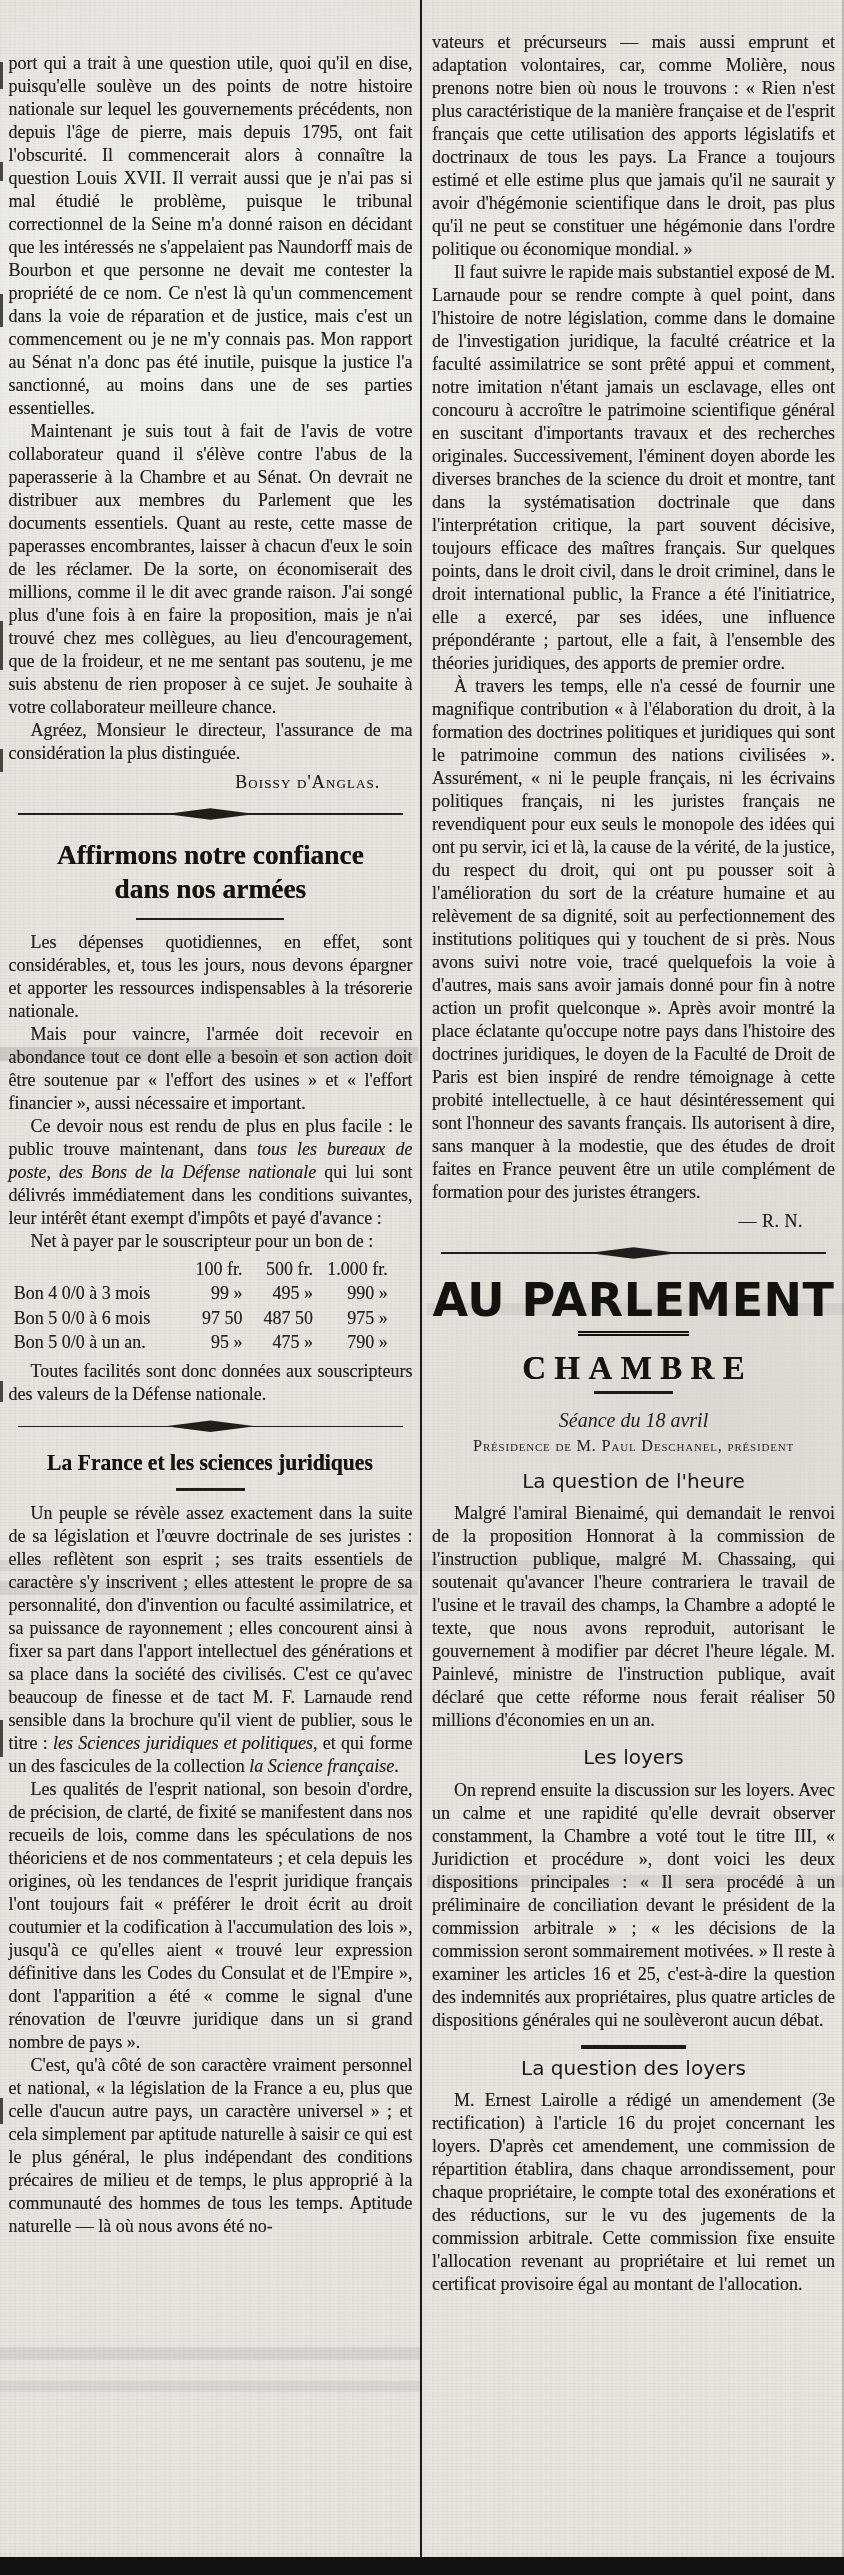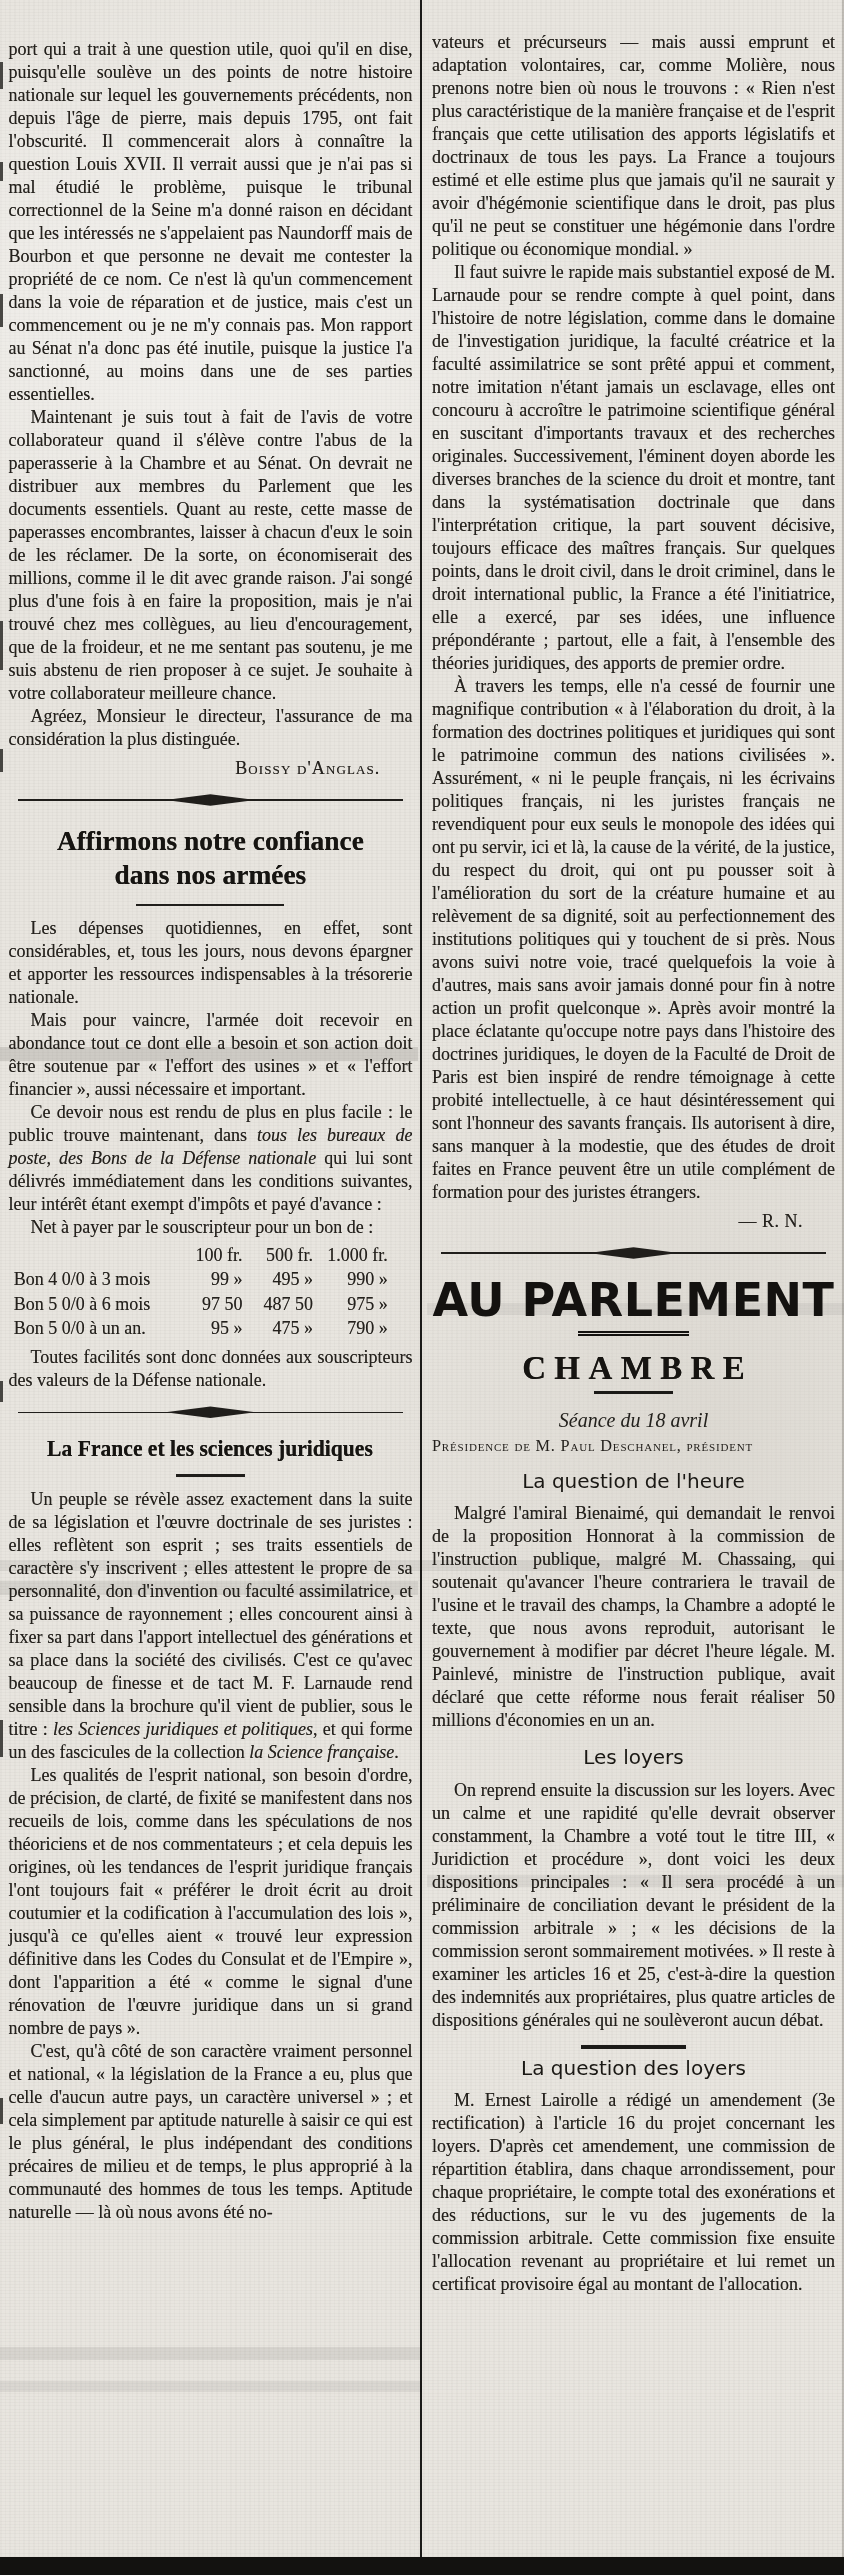--- a/index.html
+++ b/index.html
@@ -16,21 +16,21 @@
     color:#22201c;
   }
   
   .col-rule{position:absolute;left:420px;top:0;width:1.6px;height:2558px;background:#1b1a18;}
   .edge-mark{position:absolute;left:0;width:2.6px;background:#2c2a27;opacity:.85;}
   .streak{position:absolute;pointer-events:none;}
   .bottom-strip{position:absolute;left:0;top:2557px;width:845px;height:19px;background:#131210;}
   .right-edge{position:absolute;right:0;top:0;width:3.2px;height:2557px;background:rgba(70,66,60,.25);}
   
   .col{position:absolute;top:0;}
-  #left-col{left:8.4px;width:404px;padding-top:38px;}
+  #left-col{left:8.4px;width:404px;padding-top:52px;}
   #right-col{left:432px;width:403px;padding-top:31px;}
   
   p.body{
     margin:0;font-size:18px;line-height:23px;text-align:justify;
     text-indent:22px;color:#24211d;text-shadow:0 0 0.5px rgba(40,36,30,.55);
   }
   p.body.no-indent{text-indent:0;}
   .italic{font-style:italic;}
   
   .signature{margin:7.4px 32px 3.2px 0;font-size:18px;text-align:right;
@@ -51,21 +51,21 @@
     font-family:"DejaVu Sans","Liberation Sans",sans-serif;text-align:center;color:#141210;
     letter-spacing:0.5px;white-space:nowrap;}
   .parlement-rule{width:111px;height:5.3px;margin:2.1px auto 13.7px;
     background:linear-gradient(180deg,#141210 0 2.1px,transparent 2.1px 3.2px,#141210 3.2px 5.3px);}
   .chambre-title{margin:9.5px 0 4.2px;font-size:33px;line-height:37px;font-weight:bold;
     text-align:center;letter-spacing:8.4px;text-indent:8.4px;color:#161411;
     text-shadow:0 0 0.5px rgba(20,18,14,.8);}
   .chambre-rule{width:79px;height:3.2px;background:#1b1a17;margin:3.2px auto 13.7px;}
   .session-date{margin:5.3px 0 4.2px;font-size:20px;line-height:24px;font-style:italic;
     text-align:center;color:#22201c;}
-  .presidence{margin:1.1px 0 7.4px;font-size:16.3px;line-height:20px;text-align:left;
+  .presidence{margin:1.1px 0 7.4px;font-size:16.3px;line-height:20px;text-align:center;
     font-variant:small-caps;letter-spacing:0.8px;color:#24211d;font-family:Liberation Serif, serif;}
   .subhead{margin:13.7px 0 9.5px;font-size:20px;line-height:23px;font-weight:normal;
     font-family:"DejaVu Sans","Liberation Sans",sans-serif;text-align:center;color:#1a1814;}
   .pre-subhead-rule{width:105px;height:3.2px;background:#1b1a17;margin:13.7px auto 0;}
   
   .bons-table{width:96%;margin:4.2px 0 5.3px 5.3px;border-collapse:collapse;font-size:18px;
     color:#24211d;text-shadow:0 0 0.5px rgba(40,36,30,.5);}
   .bons-table td,.bons-table th{padding:1.6px 0;font-weight:normal;white-space:nowrap;}
   .bons-table .lbl{text-align:left;width:44%;}
   .bons-table .num{text-align:right;width:18%;padding-right:13.7px;}

